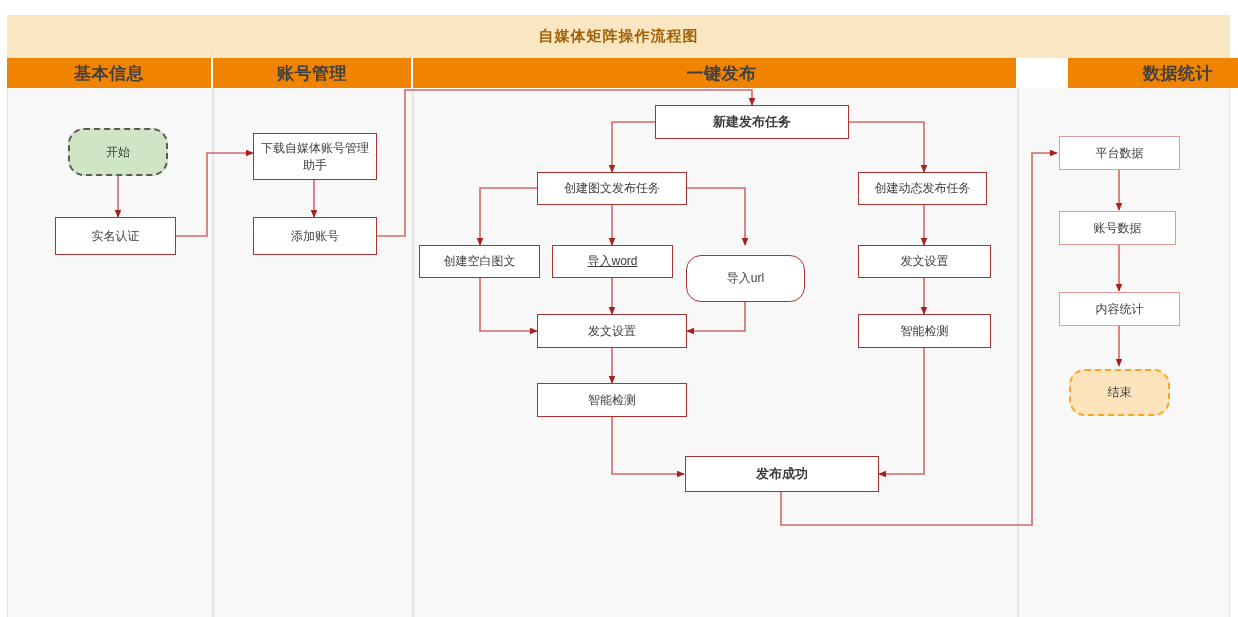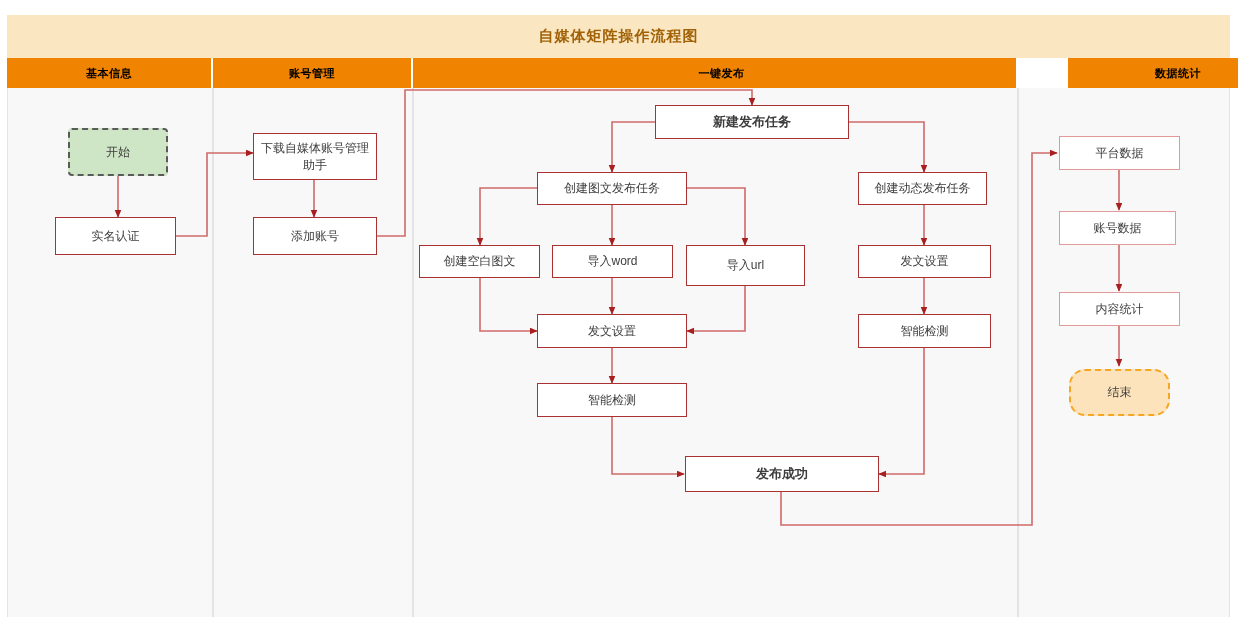--- a/index.html
+++ b/index.html
@@ -32,36 +32,36 @@
     font-size:15px;font-weight:bold;color:#a16207;letter-spacing:1px;
   }
 
   
   .hdr{
     position:absolute;top:58px;height:30px;background:#f08300;
     display:flex;align-items:center;justify-content:center;
     box-sizing:border-box;border-right:2px solid #ffffff;
   }
   .hdr span{
-    font-size:11px;font-weight:bold;color:#000000;letter-spacing:.5px;
+    font-size:17px;font-weight:bold;color:#404040;letter-spacing:.5px;
   }
   .hdr.last{border-right:none;}
 
   
   .node{
     position:absolute;box-sizing:border-box;background:#ffffff;
     border:1px solid #a83232;
     display:flex;align-items:center;justify-content:center;
     text-align:center;color:#3c3c3c;font-size:12px;line-height:1.35;
     padding:2px 4px;
   }
   .node.thin{border-color:#e09a9a;}
   .node.bold{font-weight:bold;font-size:13px;align-items:center;}
   .node.start{
-    background:#cfe6c6;border:2px dashed #5a5a5a;border-radius:4px;
+    background:#cfe6c6;border:2px dashed #5a5a5a;border-radius:16px;
     color:#3c3c3c;font-size:12px;
   }
   .node.end{
     background:#fce3bc;border:2px dashed #f5a623;border-radius:16px;
     color:#3c3c3c;font-size:12px;
   }
 
   
   .edges{position:absolute;left:0;top:0;width:1238px;height:617px;pointer-events:none;}
 </style>
@@ -170,25 +170,25 @@
   </div>
 
   <div class="node" style="left:858px;top:172px;width:129px;height:33px;">
     <span>创建动态发布任务</span>
   </div>
 
   <div class="node" style="left:419px;top:245px;width:121px;height:33px;">
     <span>创建空白图文</span>
   </div>
 
-  <div class="node" style="left:552px;top:245px;width:121px;height:33px;">
+  <div class="node" style="left:552px;top:245px;width:121px;height:33px;text-decoration:underline;">
     <span>导入word</span>
   </div>
 
-  <div class="node" style="left:686px;top:245px;width:119px;height:41px;">
+  <div class="node" style="left:686px;top:255px;width:119px;height:47px;border-radius:15px;">
     <span>导入url</span>
   </div>
 
   <div class="node" style="left:537px;top:314px;width:150px;height:34px;">
     <span>发文设置</span>
   </div>
 
   <div class="node" style="left:537px;top:383px;width:150px;height:34px;">
     <span>智能检测</span>
   </div>

